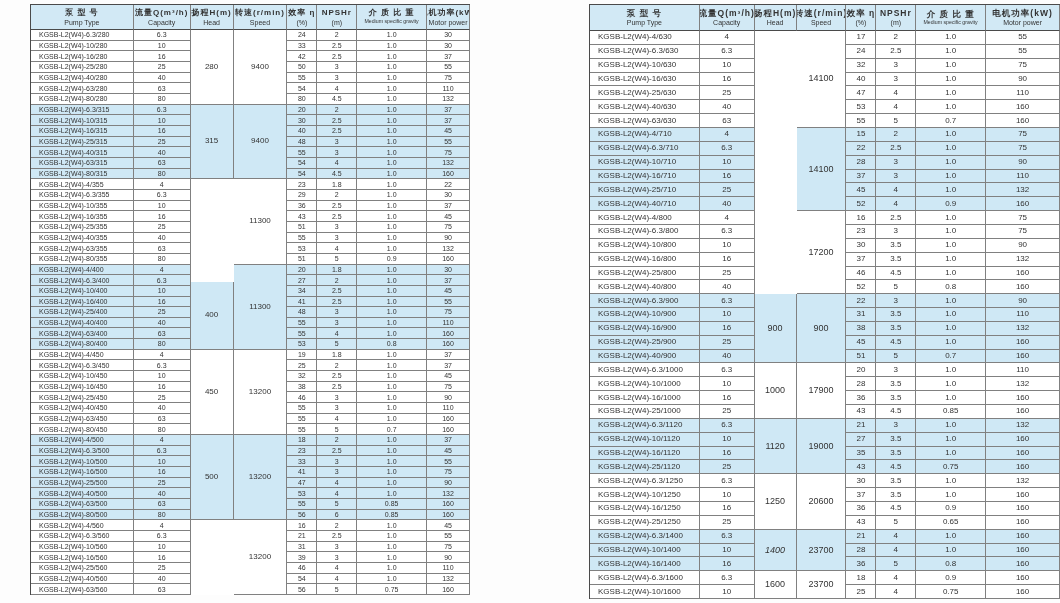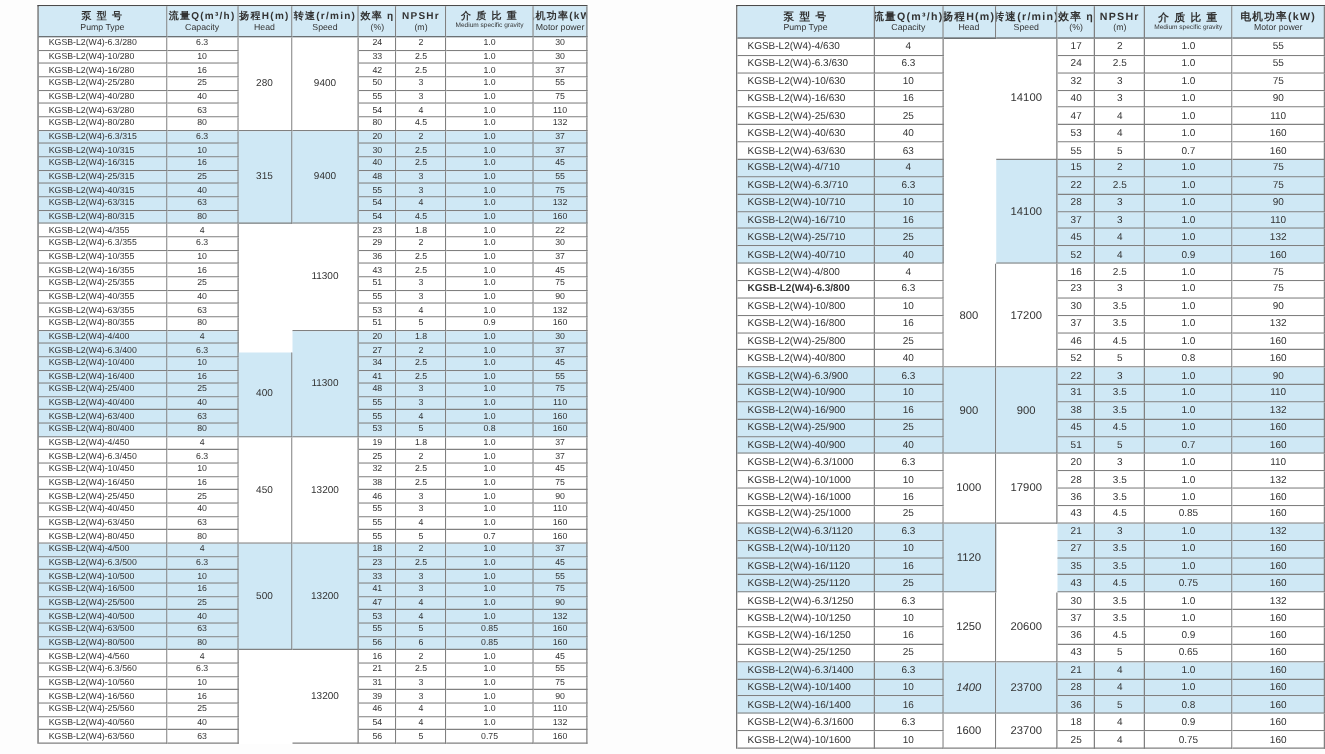--- a/index.html
+++ b/index.html
@@ -504,21 +504,21 @@
       <div class="cell band" style="grid-area: 14 / 6;">4</div>
       <div class="cell band" style="grid-area: 14 / 7;">0.9</div>
       <div class="cell band" style="grid-area: 14 / 8;">160</div>
       <div class="cell merged band" style="grid-area: 9 / 4 / span 6;">14100</div>
       <div class="cell model" style="grid-area: 15 / 1;">KGSB-L2(W4)-4/800</div>
       <div class="cell" style="grid-area: 15 / 2;">4</div>
       <div class="cell" style="grid-area: 15 / 5;">16</div>
       <div class="cell" style="grid-area: 15 / 6;">2.5</div>
       <div class="cell" style="grid-area: 15 / 7;">1.0</div>
       <div class="cell" style="grid-area: 15 / 8;">75</div>
-      <div class="cell model" style="grid-area: 16 / 1; font-weight: bold;">KGSB-L2(W4)-6.3/800</div>
+      <div class="cell model" style="grid-area: 16 / 1;">KGSB-L2(W4)-6.3/800</div>
       <div class="cell" style="grid-area: 16 / 2;">6.3</div>
       <div class="cell" style="grid-area: 16 / 5;">23</div>
       <div class="cell" style="grid-area: 16 / 6;">3</div>
       <div class="cell" style="grid-area: 16 / 7;">1.0</div>
       <div class="cell" style="grid-area: 16 / 8;">75</div>
       <div class="cell model" style="grid-area: 17 / 1;">KGSB-L2(W4)-10/800</div>
       <div class="cell" style="grid-area: 17 / 2;">10</div>
       <div class="cell" style="grid-area: 17 / 5;">30</div>
       <div class="cell" style="grid-area: 17 / 6;">3.5</div>
       <div class="cell" style="grid-area: 17 / 7;">1.0</div>
@@ -534,21 +534,20 @@
       <div class="cell" style="grid-area: 19 / 5;">46</div>
       <div class="cell" style="grid-area: 19 / 6;">4.5</div>
       <div class="cell" style="grid-area: 19 / 7;">1.0</div>
       <div class="cell" style="grid-area: 19 / 8;">160</div>
       <div class="cell model" style="grid-area: 20 / 1;">KGSB-L2(W4)-40/800</div>
       <div class="cell" style="grid-area: 20 / 2;">40</div>
       <div class="cell" style="grid-area: 20 / 5;">52</div>
       <div class="cell" style="grid-area: 20 / 6;">5</div>
       <div class="cell" style="grid-area: 20 / 7;">0.8</div>
       <div class="cell" style="grid-area: 20 / 8;">160</div>
-      <div class="cell merged" style="grid-area: 15 / 3 / span 6;">800</div>
       <div class="cell merged" style="grid-area: 15 / 4 / span 6;">17200</div>
       <div class="cell model band" style="grid-area: 21 / 1;">KGSB-L2(W4)-6.3/900</div>
       <div class="cell band" style="grid-area: 21 / 2;">6.3</div>
       <div class="cell band" style="grid-area: 21 / 5;">22</div>
       <div class="cell band" style="grid-area: 21 / 6;">3</div>
       <div class="cell band" style="grid-area: 21 / 7;">1.0</div>
       <div class="cell band" style="grid-area: 21 / 8;">90</div>
       <div class="cell model band" style="grid-area: 22 / 1;">KGSB-L2(W4)-10/900</div>
       <div class="cell band" style="grid-area: 22 / 2;">10</div>
       <div class="cell band" style="grid-area: 22 / 5;">31</div>
@@ -619,20 +618,21 @@
       <div class="cell band" style="grid-area: 32 / 6;">3.5</div>
       <div class="cell band" style="grid-area: 32 / 7;">1.0</div>
       <div class="cell band" style="grid-area: 32 / 8;">160</div>
       <div class="cell model band" style="grid-area: 33 / 1;">KGSB-L2(W4)-25/1120</div>
       <div class="cell band" style="grid-area: 33 / 2;">25</div>
       <div class="cell band" style="grid-area: 33 / 5;">43</div>
       <div class="cell band" style="grid-area: 33 / 6;">4.5</div>
       <div class="cell band" style="grid-area: 33 / 7;">0.75</div>
       <div class="cell band" style="grid-area: 33 / 8;">160</div>
       <div class="cell merged band" style="grid-area: 30 / 3 / span 4;">1120</div>
+      <div class="cell merged band" style="grid-area: 30 / 4 / span 4;">19000</div>
       <div class="cell model" style="grid-area: 34 / 1;">KGSB-L2(W4)-6.3/1250</div>
       <div class="cell" style="grid-area: 34 / 2;">6.3</div>
       <div class="cell" style="grid-area: 34 / 5;">30</div>
       <div class="cell" style="grid-area: 34 / 6;">3.5</div>
       <div class="cell" style="grid-area: 34 / 7;">1.0</div>
       <div class="cell" style="grid-area: 34 / 8;">132</div>
       <div class="cell model" style="grid-area: 35 / 1;">KGSB-L2(W4)-10/1250</div>
       <div class="cell" style="grid-area: 35 / 2;">10</div>
       <div class="cell" style="grid-area: 35 / 5;">37</div>
       <div class="cell" style="grid-area: 35 / 6;">3.5</div>

